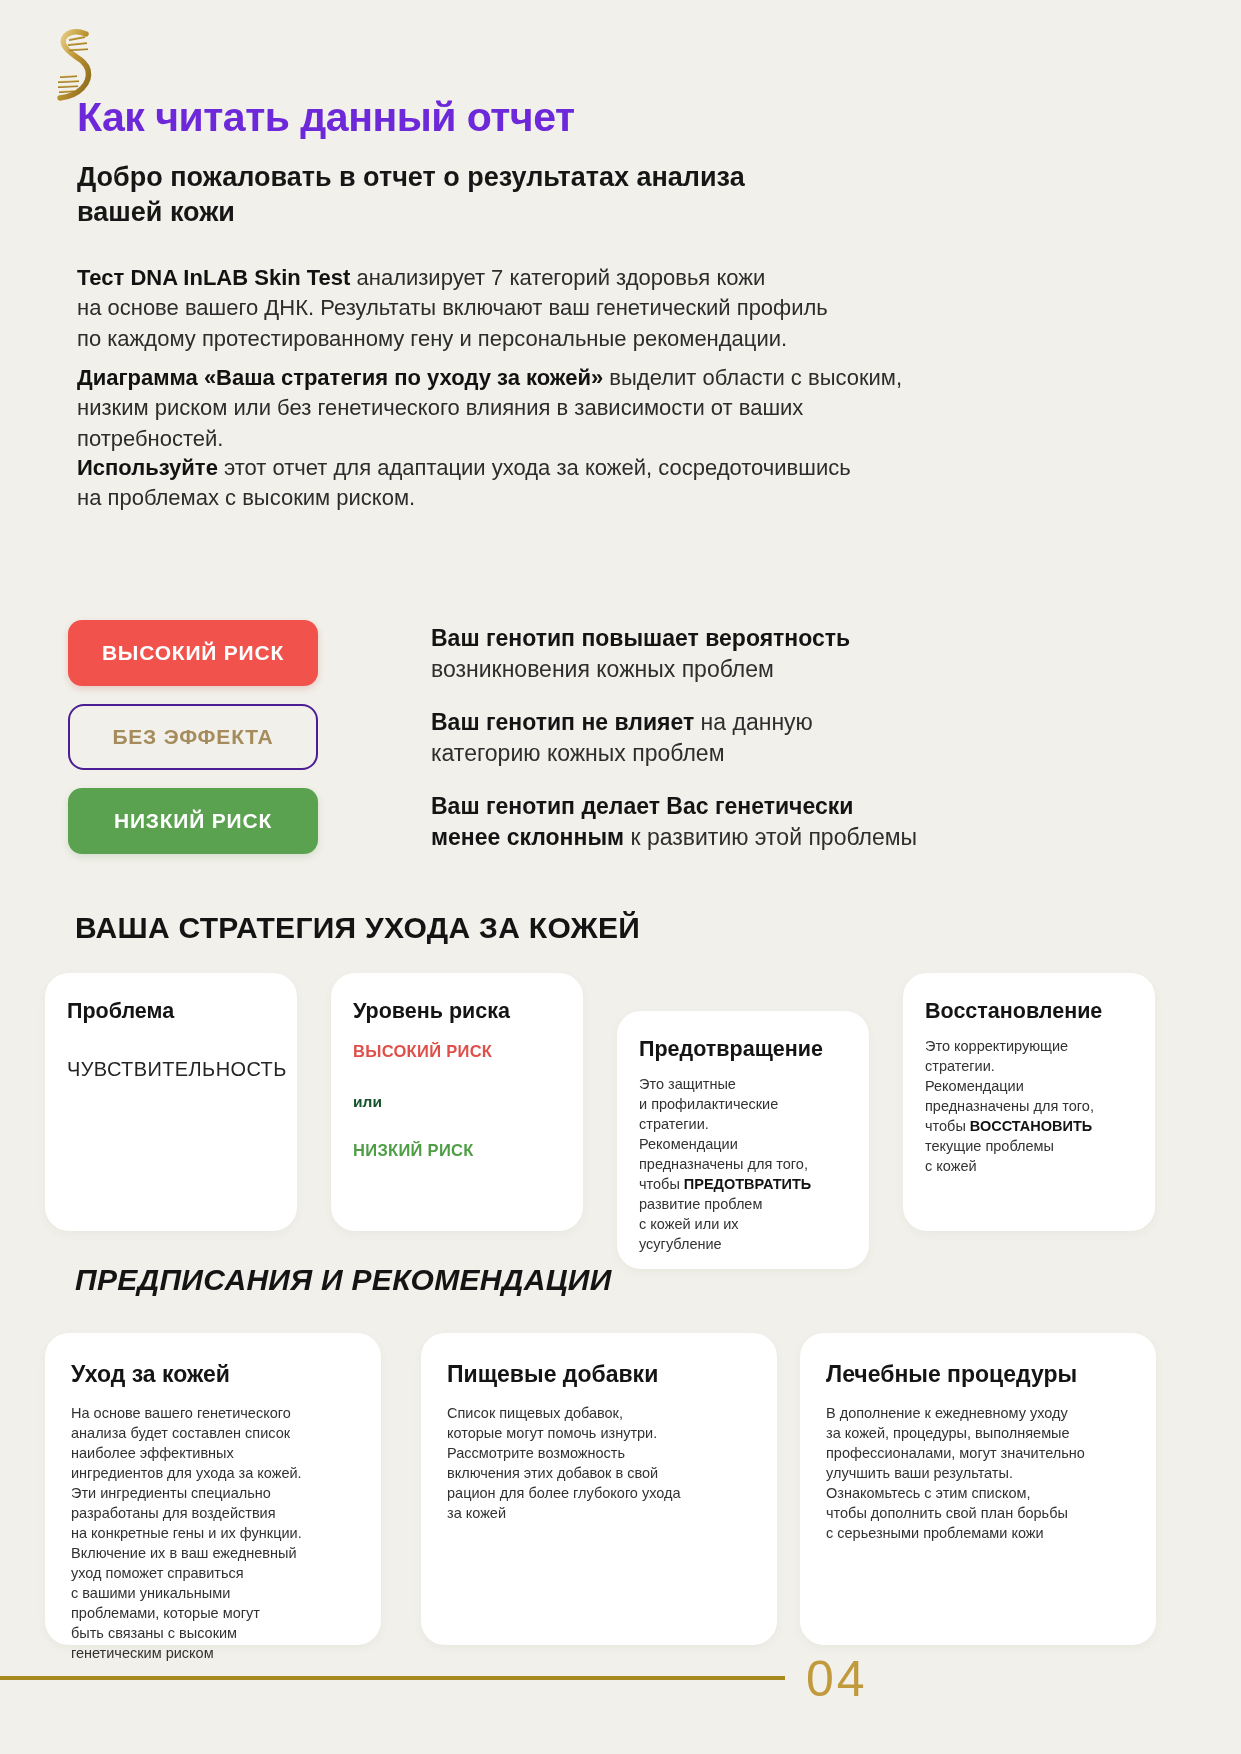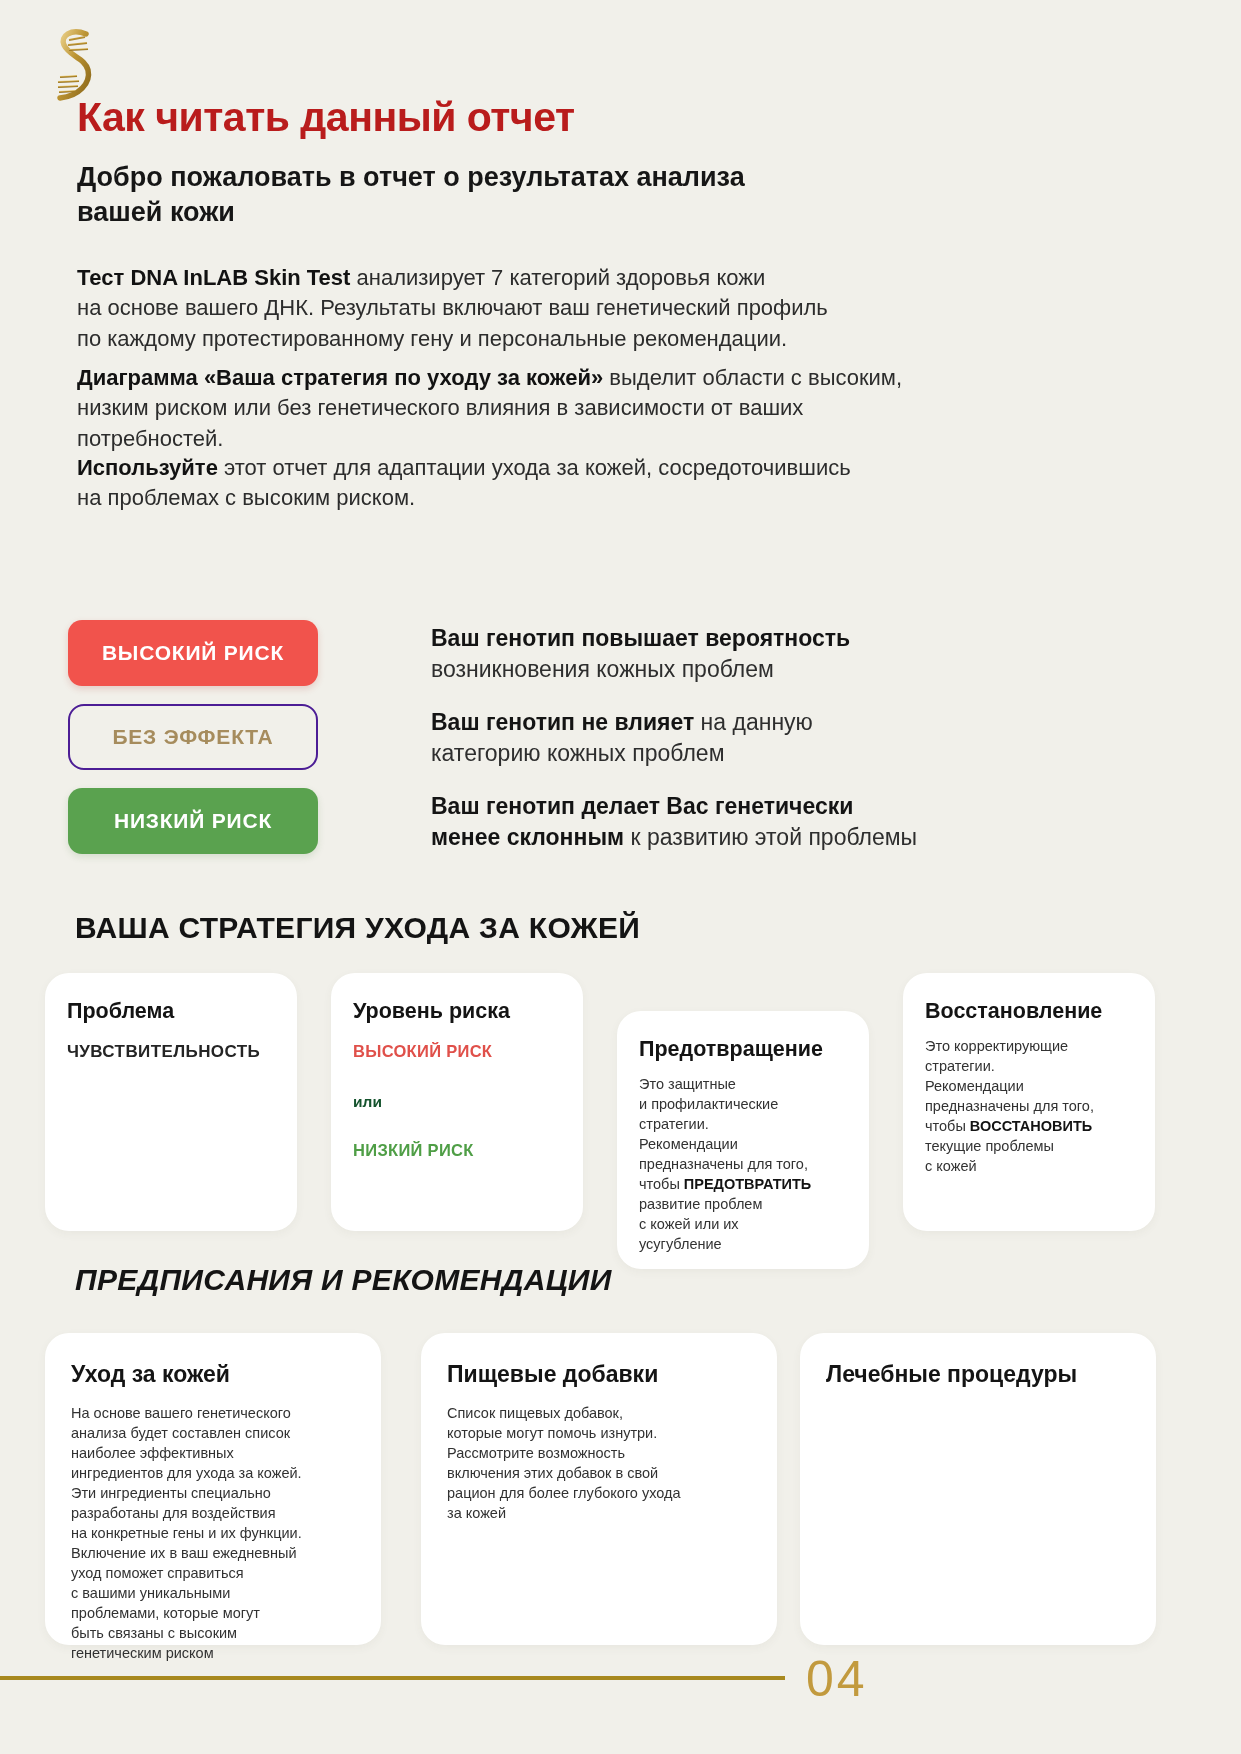--- a/index.html
+++ b/index.html
@@ -10,21 +10,21 @@
     font-family:"Liberation Sans","DejaVu Sans",sans-serif;
     color:#1c1c1c;
     overflow:hidden;
   }
   .pre { white-space:pre-line; }
 
   .logo { position:absolute; left:44px; top:26px; width:60px; height:80px; }
 
   .h1 {
     position:absolute; left:77px; top:94px;
-    font-size:41px; font-weight:800; letter-spacing:-0.5px; color:#b91c1c;
+    font-size:41px; font-weight:800; letter-spacing:-0.5px; color:#6d28d9;
   }
   .h2 {
     position:absolute; left:77px; top:160px;
     font-size:27px; font-weight:700; line-height:1.28; color:#161616;
     white-space:pre-line;
   }
   .para {
     position:absolute; left:77px; width:1000px;
     font-size:22px; line-height:1.38; color:#2c2c2c; white-space:pre-line;
   }
@@ -55,21 +55,21 @@
   }
   .sh1 { top:911px; } .sh2 { top:1263px;font-style:italic; }
 
   .card {
     position:absolute; background:#ffffff; border-radius:24px;
     box-shadow:0 3px 10px rgba(80,80,55,0.05);
   }
   .scard { top:973px; width:252px; height:258px; padding:26px 22px; }
   .sc1 { left:45px; } .sc2 { left:331px; } .sc3 { left:617px;margin-top:38px; } .sc4 { left:903px; }
   .card h4 { font-size:21.5px; font-weight:700; color:#141414; margin-bottom:12px; }
-  .problem-value { font-size:17px; font-weight:700; letter-spacing:0.4px; color:#242424; margin-top:18px; }
+  .problem-value { font-size:20px; font-weight:400; letter-spacing:0.4px; color:#242424; margin-top:34px; }
   .risk-high { font-size:16.5px; font-weight:700; letter-spacing:0.3px; color:#e0504a; margin-top:18px; }
   .risk-or   { font-size:15.5px; font-weight:700; color:#14532d; margin-top:32px; }
   .risk-low  { font-size:16.5px; font-weight:700; letter-spacing:0.3px; color:#4f9e46; margin-top:30px; }
   .card-body { font-size:14.5px; line-height:1.38; color:#323232; white-space:pre-line; }
   .scard .card-body { margin-top:2px; }
   .card-body b { color:#131313; }
 
   .pcard { top:1333px; height:312px; padding:28px 26px; }
   .pc1 { left:45px;  width:336px; }
   .pc2 { left:421px; width:356px; }
@@ -199,16 +199,23 @@
   <h4>Пищевые добавки</h4>
   <div class="card-body pre">Список пищевых добавок,
 которые могут помочь изнутри.
 Рассмотрите возможность
 включения этих добавок в свой
 рацион для более глубокого ухода
 за кожей</div>
 </div>
 <div class="card pcard pc3">
   <h4>Лечебные процедуры</h4>
+  <div class="card-body pre">В дополнение к ежедневному уходу
+за кожей, процедуры, выполняемые
+профессионалами, могут значительно
+улучшить ваши результаты.
+Ознакомьтесь с этим списком,
+чтобы дополнить свой план борьбы
+с серьезными проблемами кожи</div>
 </div>
 
 <div class="footer-line"></div>
 <div class="page-number">04</div>
 
 </body></html>

